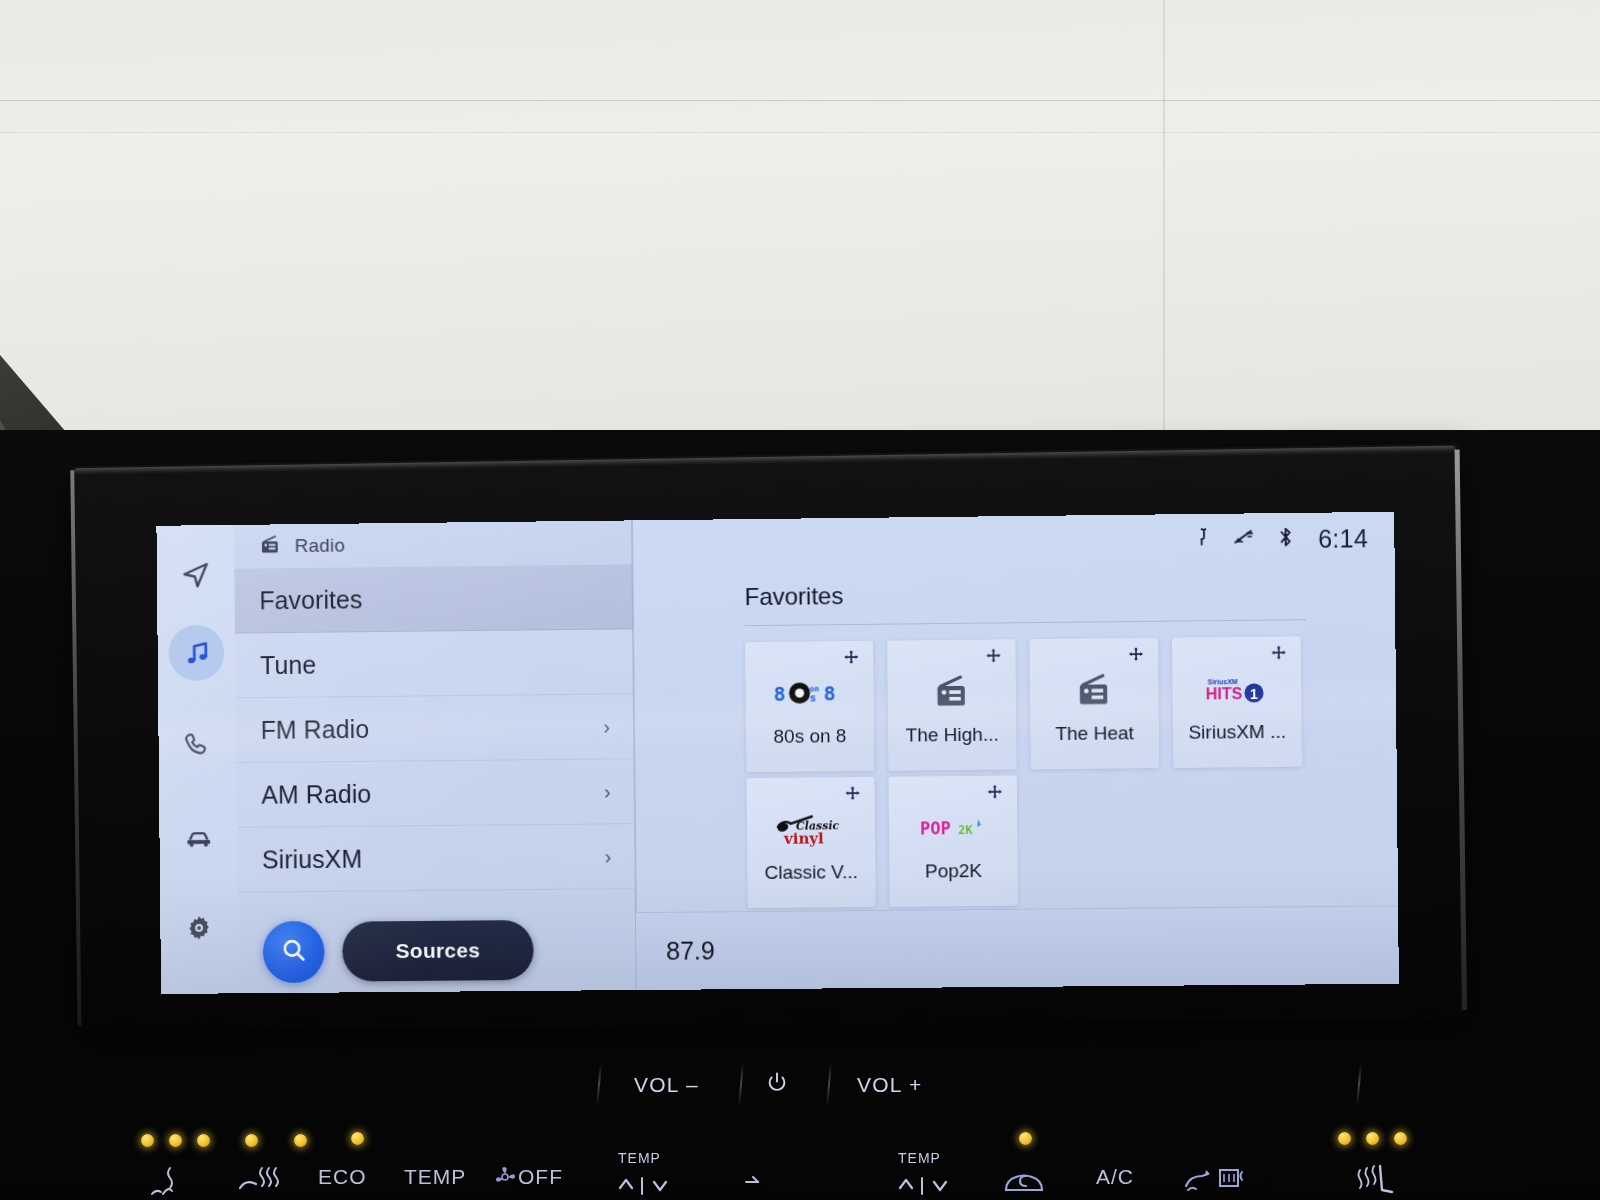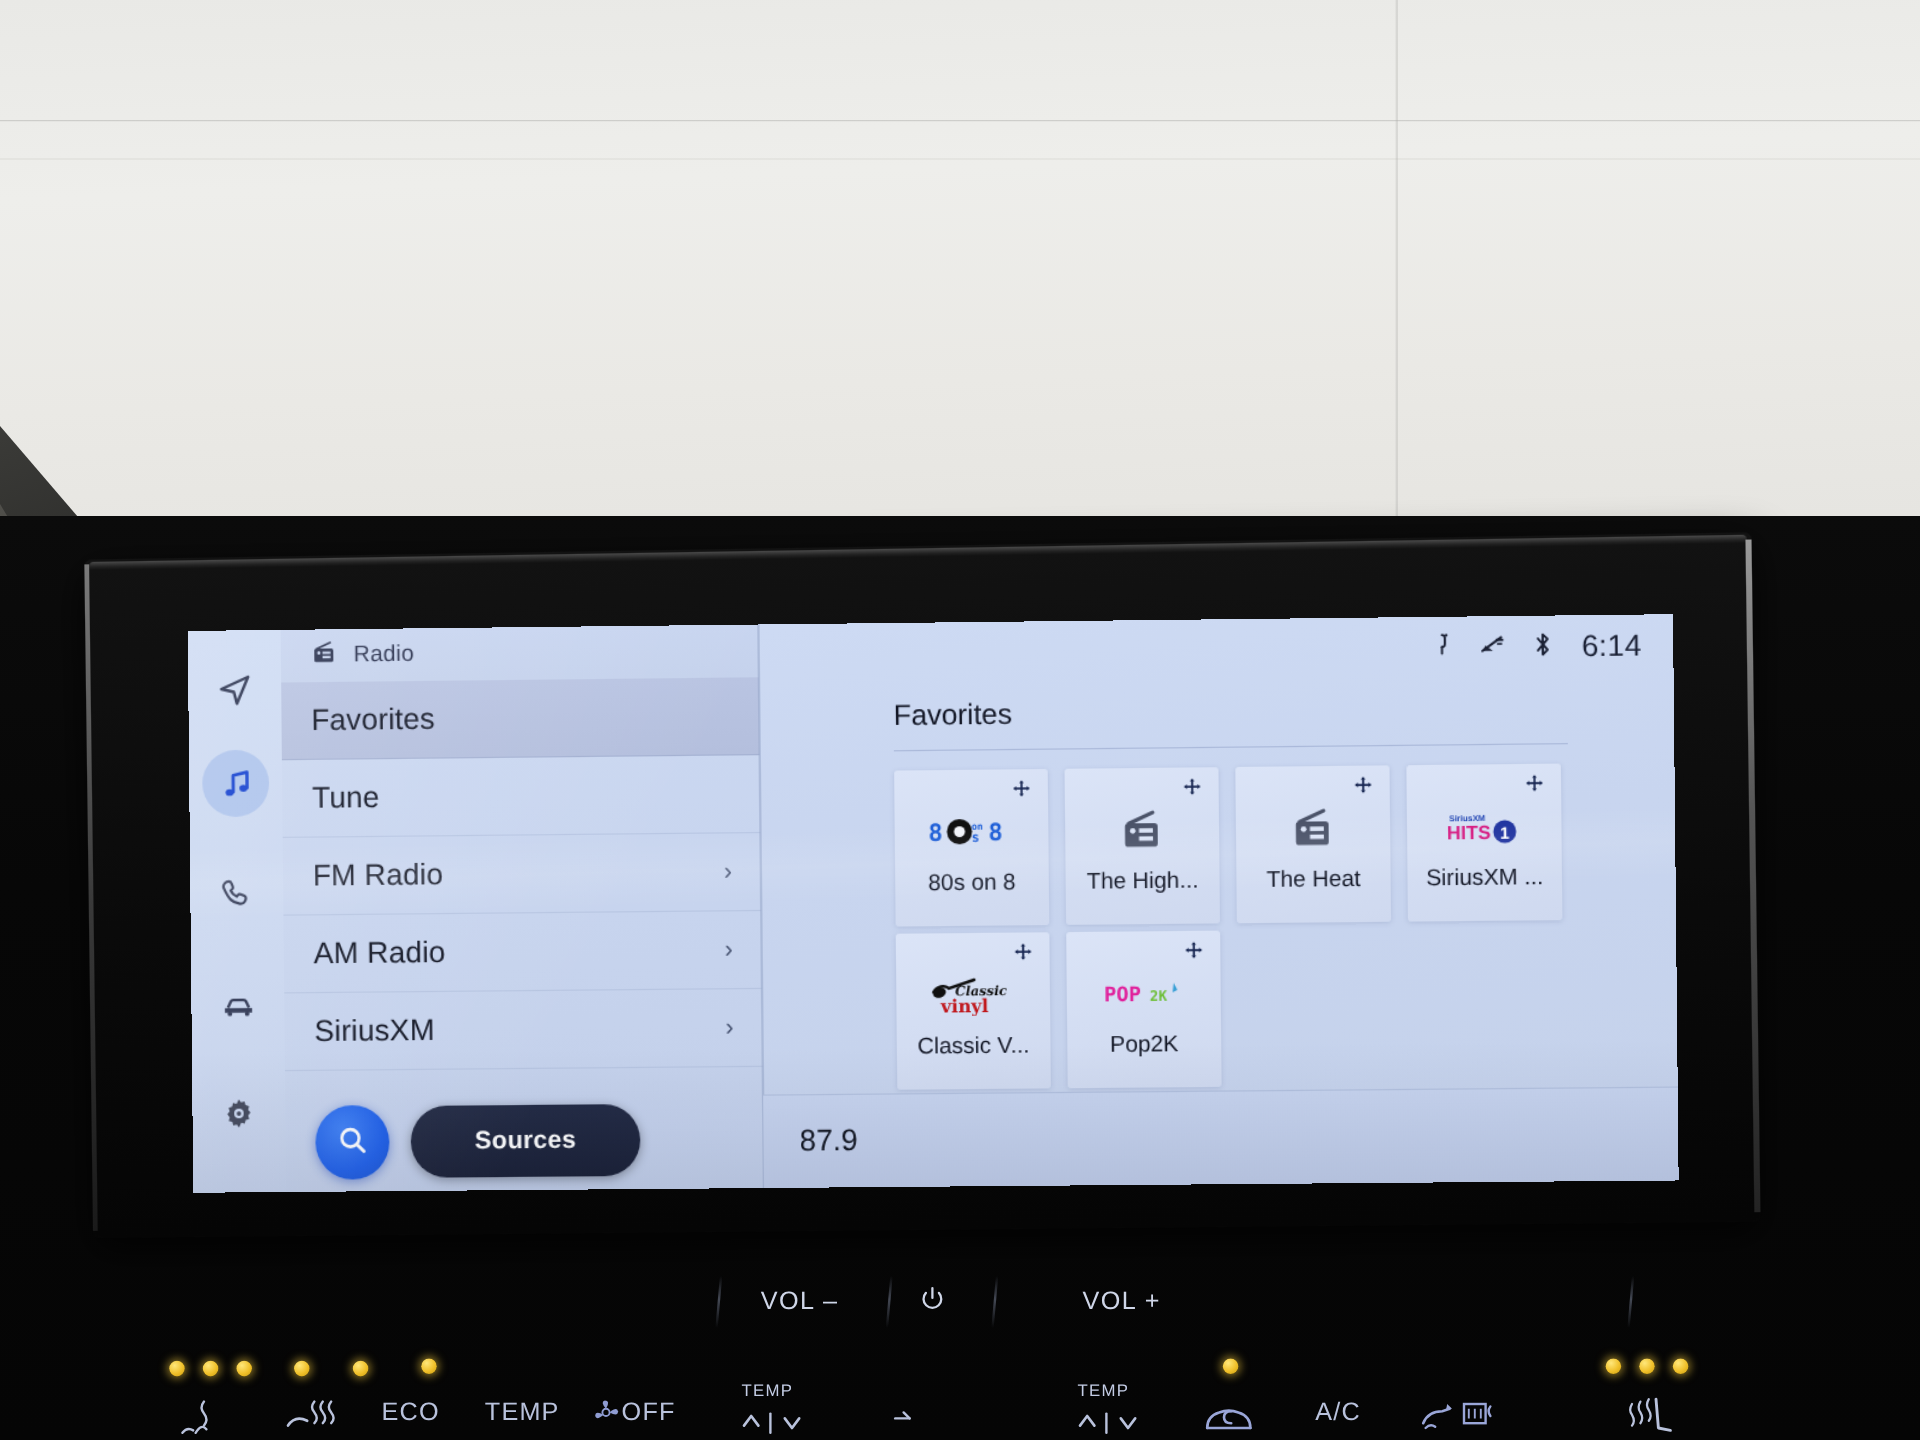--- a/index.html
+++ b/index.html
@@ -624,21 +624,21 @@
     <div class="hw-sep" style="left:598px;"></div>
     <div class="hw-btn" style="left:634px;">VOL –</div>
     <div class="hw-sep" style="left:740px;"></div>
     <div class="hw-btn" style="left:766px; top:16px;">
       <svg width="22" height="24" viewBox="0 0 22 24">
         <path d="M5.6 6.4 A7.4 7.4 0 1 0 16.4 6.4" fill="none" stroke="#cfd6e8" stroke-width="1.9" stroke-linecap="round"></path>
         <path d="M11 2.4 V10.6" stroke="#cfd6e8" stroke-width="1.9" stroke-linecap="round"></path>
       </svg>
     </div>
     <div class="hw-sep" style="left:828px;"></div>
-    <div class="hw-btn" style="left:902px;">VOL +</div>
+    <div class="hw-btn" style="left:857px;">VOL +</div>
     <div class="hw-sep" style="left:1358px;"></div>
   </div>
 
   <div class="hvac-row">
 
     <div class="led" style="left:141px; top:14px;"></div>
     <div class="led" style="left:169px; top:14px;"></div>
     <div class="led" style="left:197px; top:14px;"></div>
     <div class="led" style="left:245px; top:14px;"></div>
     <div class="led" style="left:294px; top:14px;"></div>

